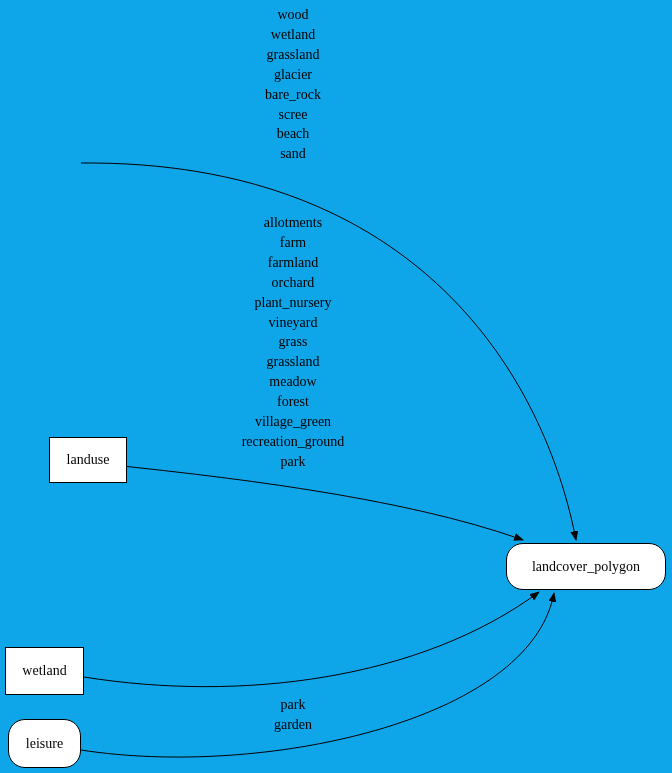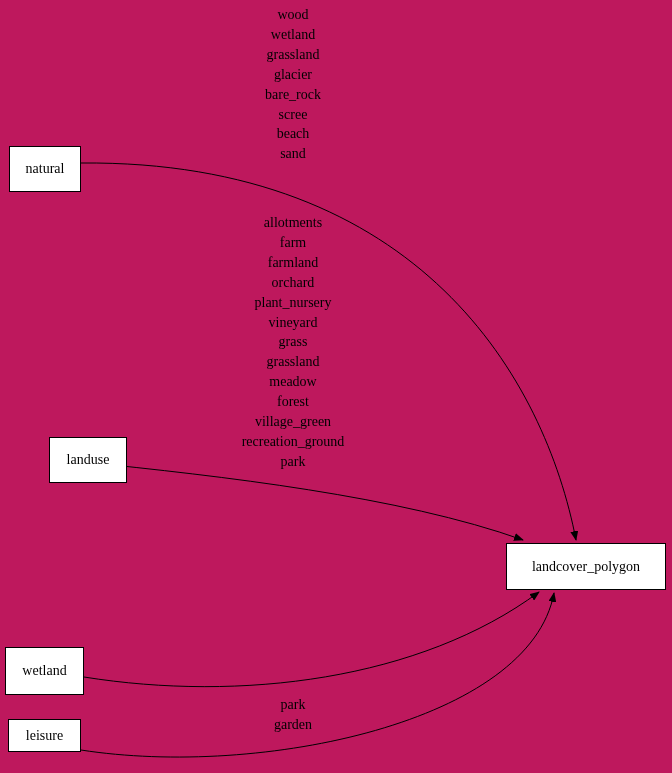--- a/index.html
+++ b/index.html
@@ -4,21 +4,21 @@
 <style>
   html, body {
     margin: 0;
     padding: 0;
     background: #ffffff;
   }
   #canvas {
     position: relative;
     width: 672px;
     height: 773px;
-    background: #be185d;
+    background: #0ea5e9;
     font-family: "Liberation Serif", "DejaVu Serif", serif;
     color: #000000;
     overflow: hidden;
   }
   #edges-svg {
     position: absolute;
     left: 0;
     top: 0;
     width: 672px;
     height: 773px;
@@ -85,33 +85,30 @@
 meadow
 forest
 village_green
 recreation_ground
 park</div>
 
 
   <div class="edge-labels" style="left:293px; top:695px;">park
 garden</div>
 
-  <div class="node" style="left:9px; top:146px; width:72px; height:46px;">
-    <span>natural</span>
-  </div>
 
   <div class="node" style="left:6px; top:437px; width:78px; height:46px;margin-left:43px;">
     <span>landuse</span>
   </div>
 
   <div class="node" style="left:5px; top:647px; width:79px; height:48px;">
     <span>wetland</span>
   </div>
 
-  <div class="node" style="left:8px; top:719px; width:73px; height:33px;">
+  <div class="node" style="left:8px; top:719px; width:73px; height:49px;border-radius:17px;">
     <span>leisure</span>
   </div>
 
-  <div class="node" style="left:506px; top:543px; width:160px; height:47px;">
+  <div class="node" style="left:506px; top:543px; width:160px; height:47px;border-radius:17px;">
     <span>landcover_polygon</span>
   </div>
 
 </div>
 
 </body></html>

